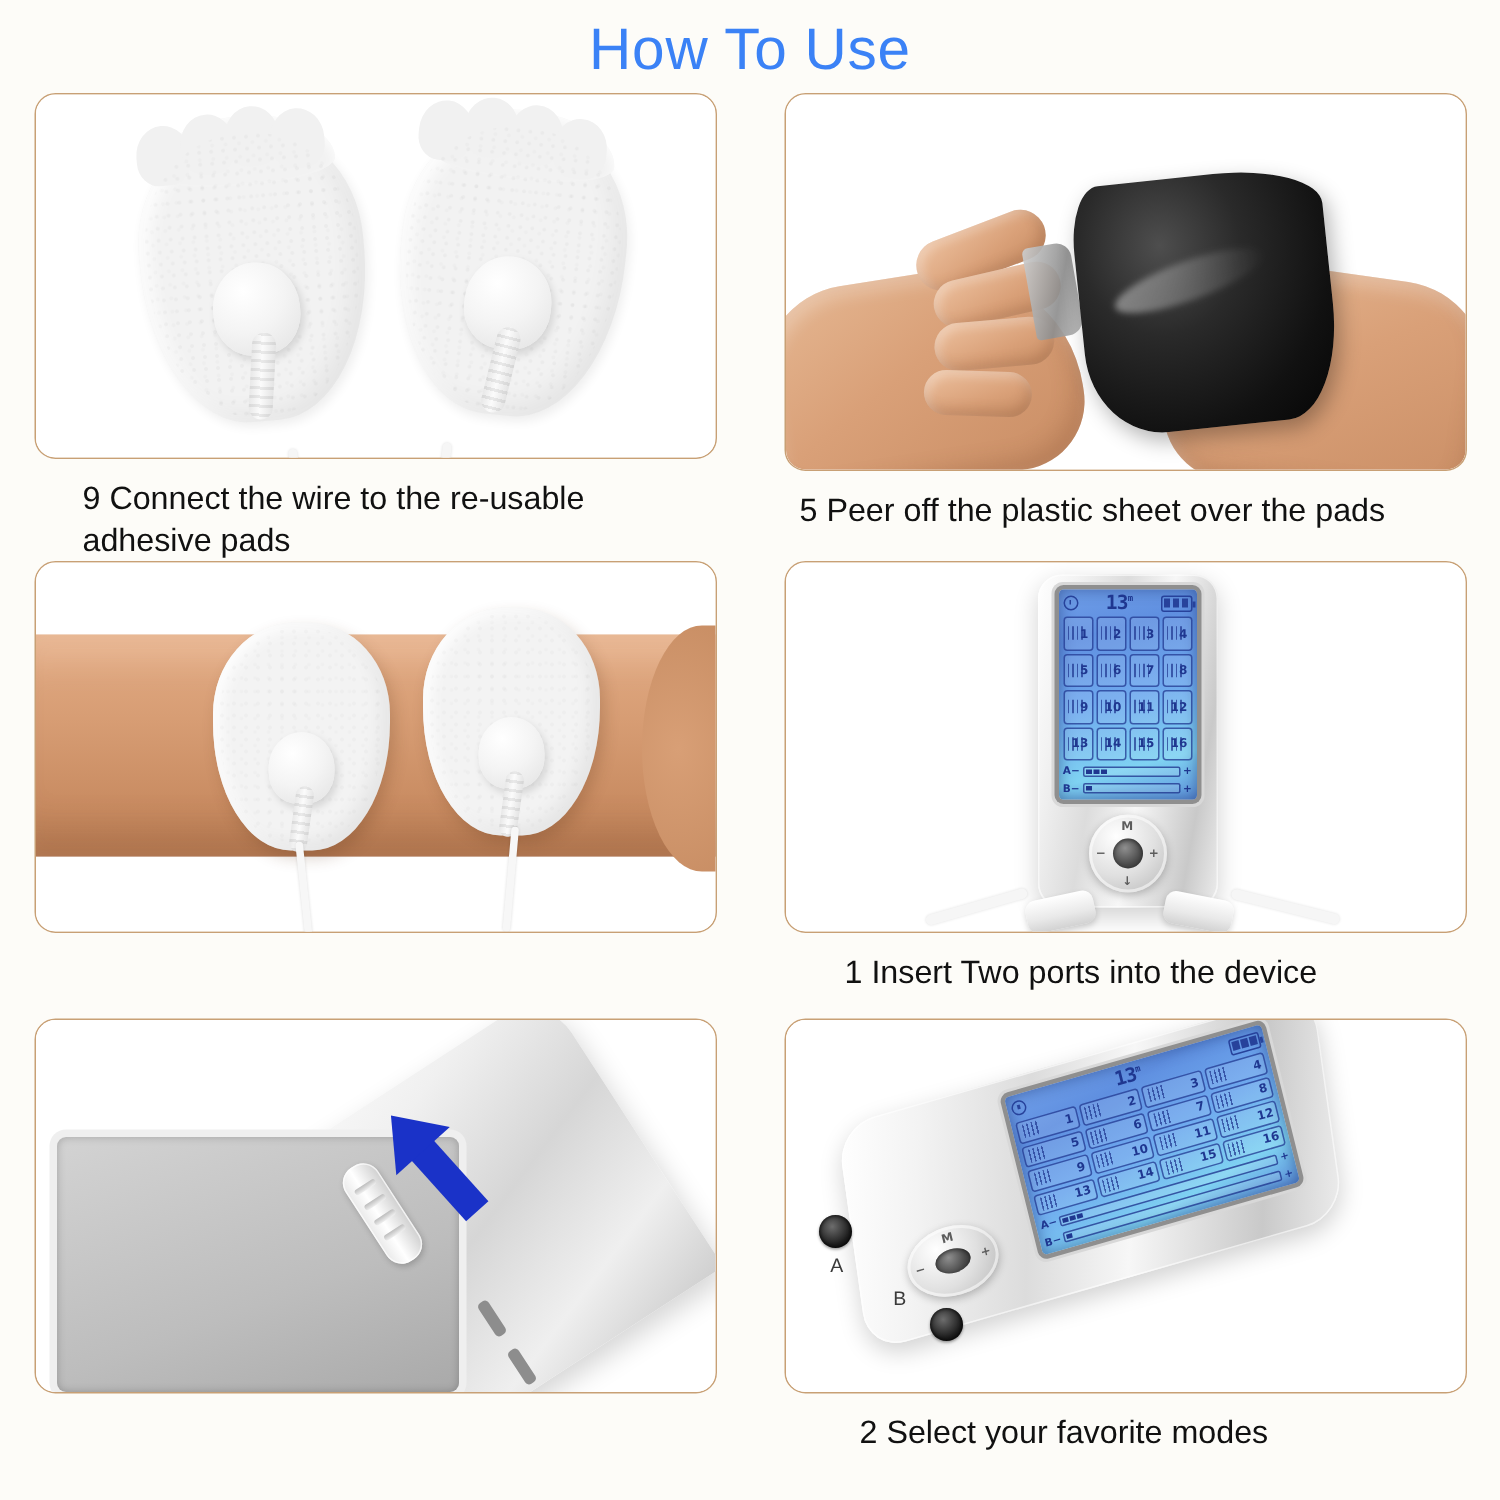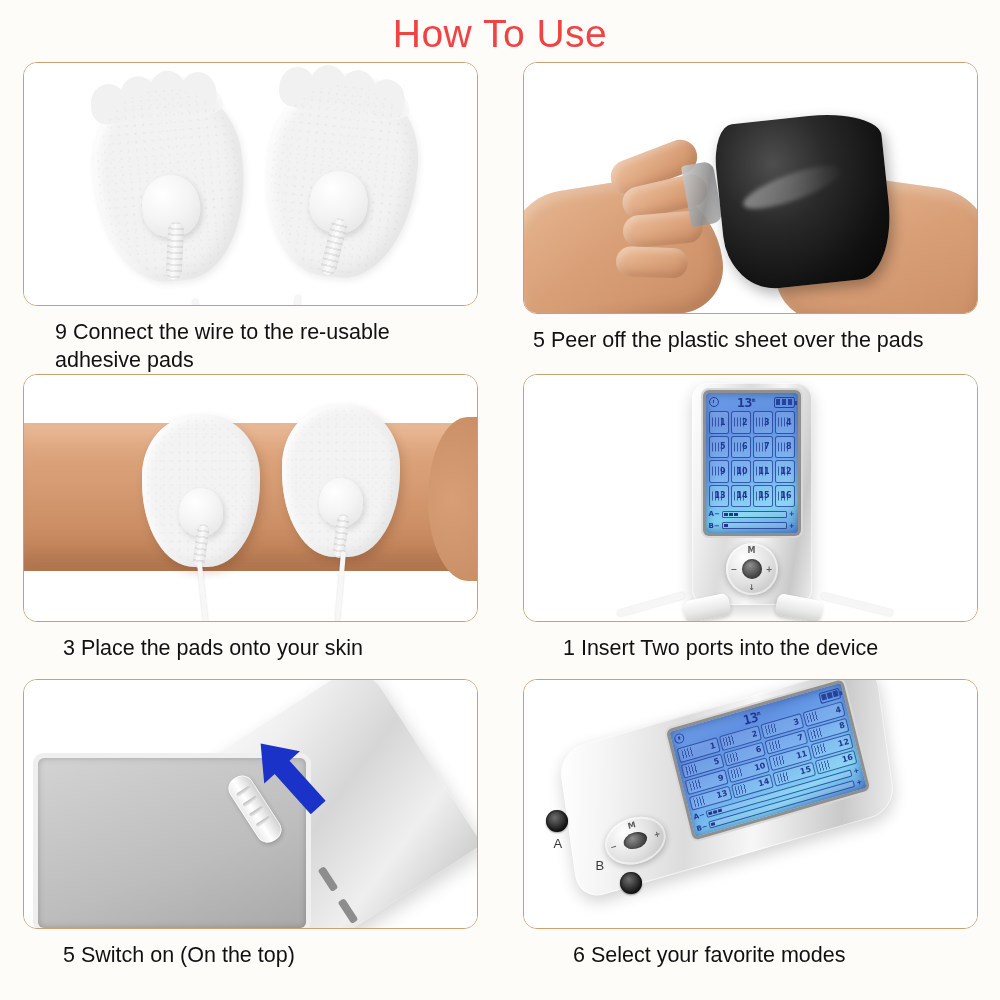--- a/index.html
+++ b/index.html
@@ -11,21 +11,21 @@
     font-family: "DejaVu Sans", sans-serif;
     overflow: hidden;
     position: relative;
   }
 
   
   .page-title {
     text-align: center;
     font-size: 39px;
     font-weight: 400;
-    color: #ef4444;
+    color: #3b82f6;
     letter-spacing: 0.5px;
     padding-top: 6px;
     height: 62px;
     line-height: 56px;
     font-family: "Liberation Sans", sans-serif;
   }
 
   
   .grid {
     display: grid;
@@ -414,21 +414,20 @@
         <div class="arm-wire" style="left:176px; top:186px; height:62px; transform:rotate(-6deg);"></div>
 
         <div class="arm-pad" style="left:258px; top:30px;">
           <div class="pad-texture"></div>
           <div class="pad-stud"></div>
           <div class="pad-neck"></div>
         </div>
         <div class="arm-wire" style="left:314px; top:176px; height:70px; transform:rotate(5deg);"></div>
       </div>
     </div>
-    <div class="caption">3 Place the pads onto your skin</div>
   </div>
 
   <div class="cell row2 right p4">
     <div class="panel">
       <div style="position:absolute;inset:0;background:#ffffff;">
 
         <div class="device-body" style="left:168px; top:8px; width:120px; height:222px;">
 
           <div class="lcd" style="left:14px; top:10px; width:92px; height:140px;">
             <div class="lcd-top">
@@ -512,21 +511,20 @@
 
         <div class="vent" style="left:300px; top:186px; width:8px; height:26px;"></div>
         <div class="vent" style="left:320px; top:218px; width:8px; height:26px;"></div>
 
         <div class="blue-arrow">
           <div class="shaft"></div>
           <div class="head"></div>
         </div>
       </div>
     </div>
-    <div class="caption">5 Switch on (On the top)</div>
   </div>
 
   <div class="cell row3 right p6">
     <div class="panel">
       <div style="position:absolute;inset:0;background:#ffffff;">
 
         <div class="device-body" style="left:38px; top:26px; width:330px; height:150px; transform:rotate(-16deg) skewX(-8deg); border-radius:26px;">
 
           <div class="lcd" style="left:120px; top:12px; width:178px; height:108px; transform:skewX(6deg);">
             <div class="lcd-top">
@@ -585,16 +583,16 @@
         </div>
 
         <div class="port" style="left:22px; top:130px; width:22px; height:22px;"></div>
         <span class="port-lbl" style="left:30px; top:156px;">A</span>
 
         <div class="port" style="left:96px; top:192px; width:22px; height:22px;"></div>
         <span class="port-lbl" style="left:72px; top:178px;">B</span>
 
       </div>
     </div>
-    <div class="caption">6 Select your favorite modes</div>
+    <div class="caption">2 Select your favorite modes</div>
   </div>
 
 </div>
 
 </body></html>

